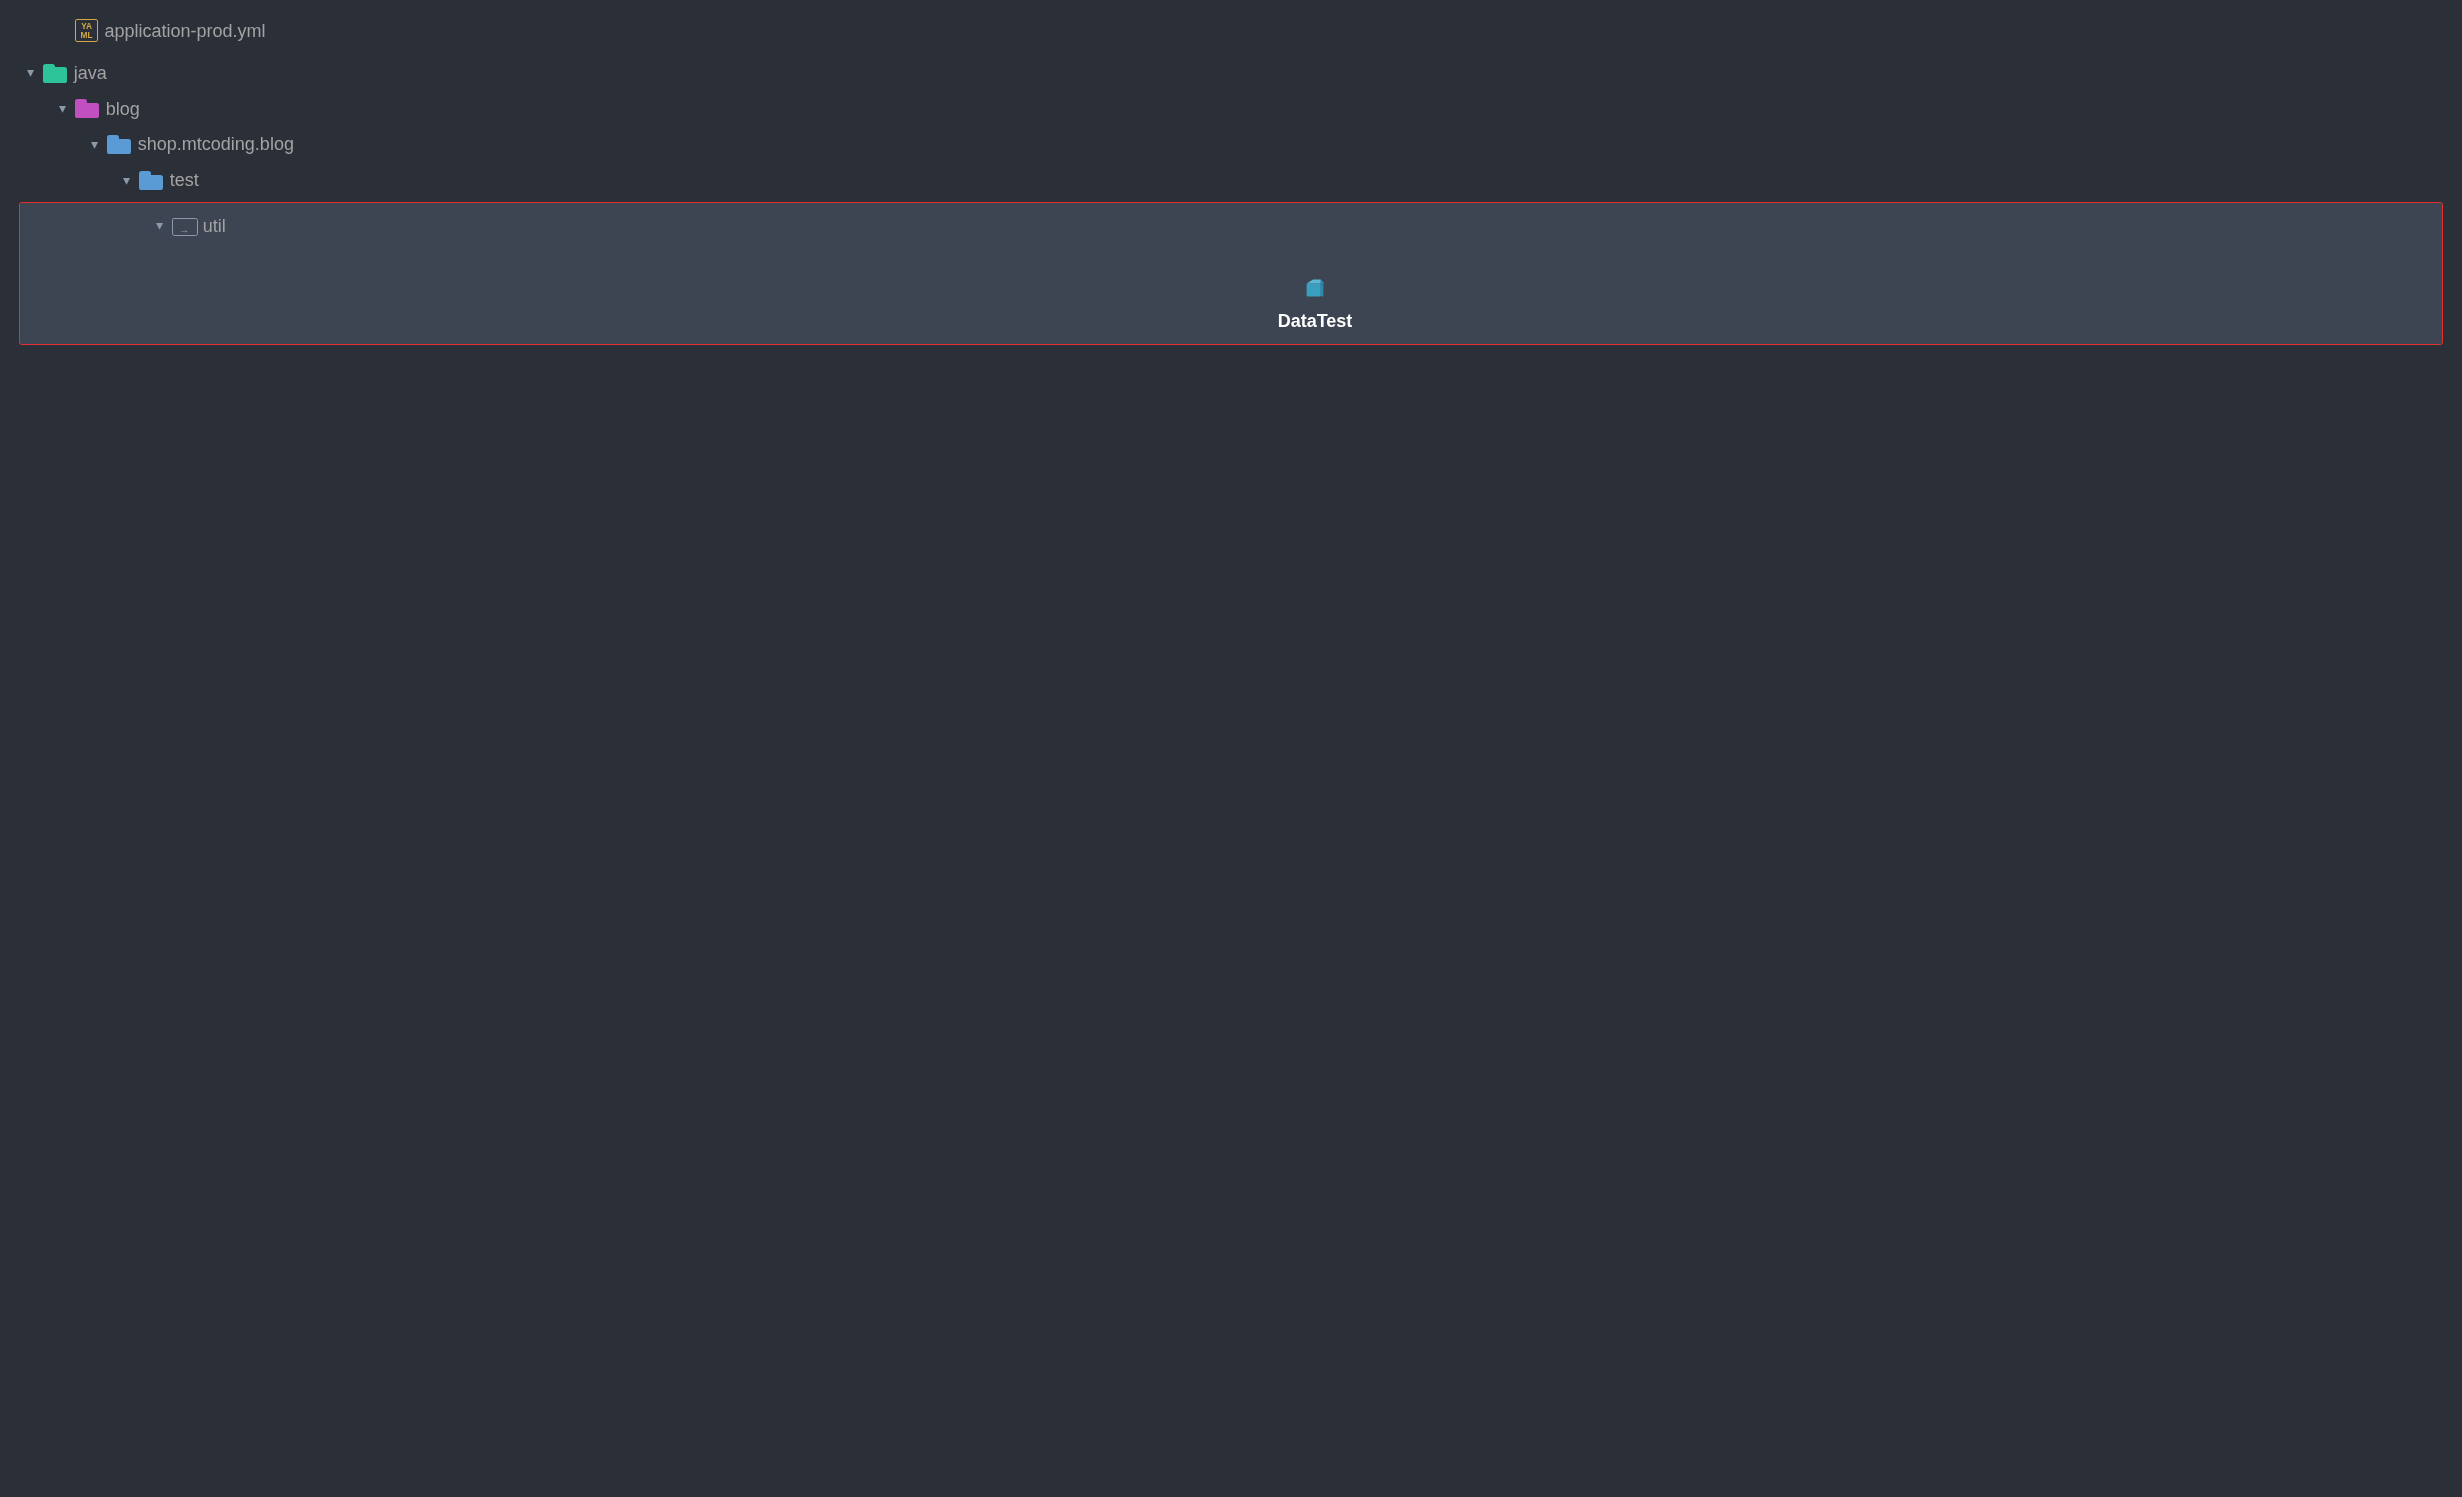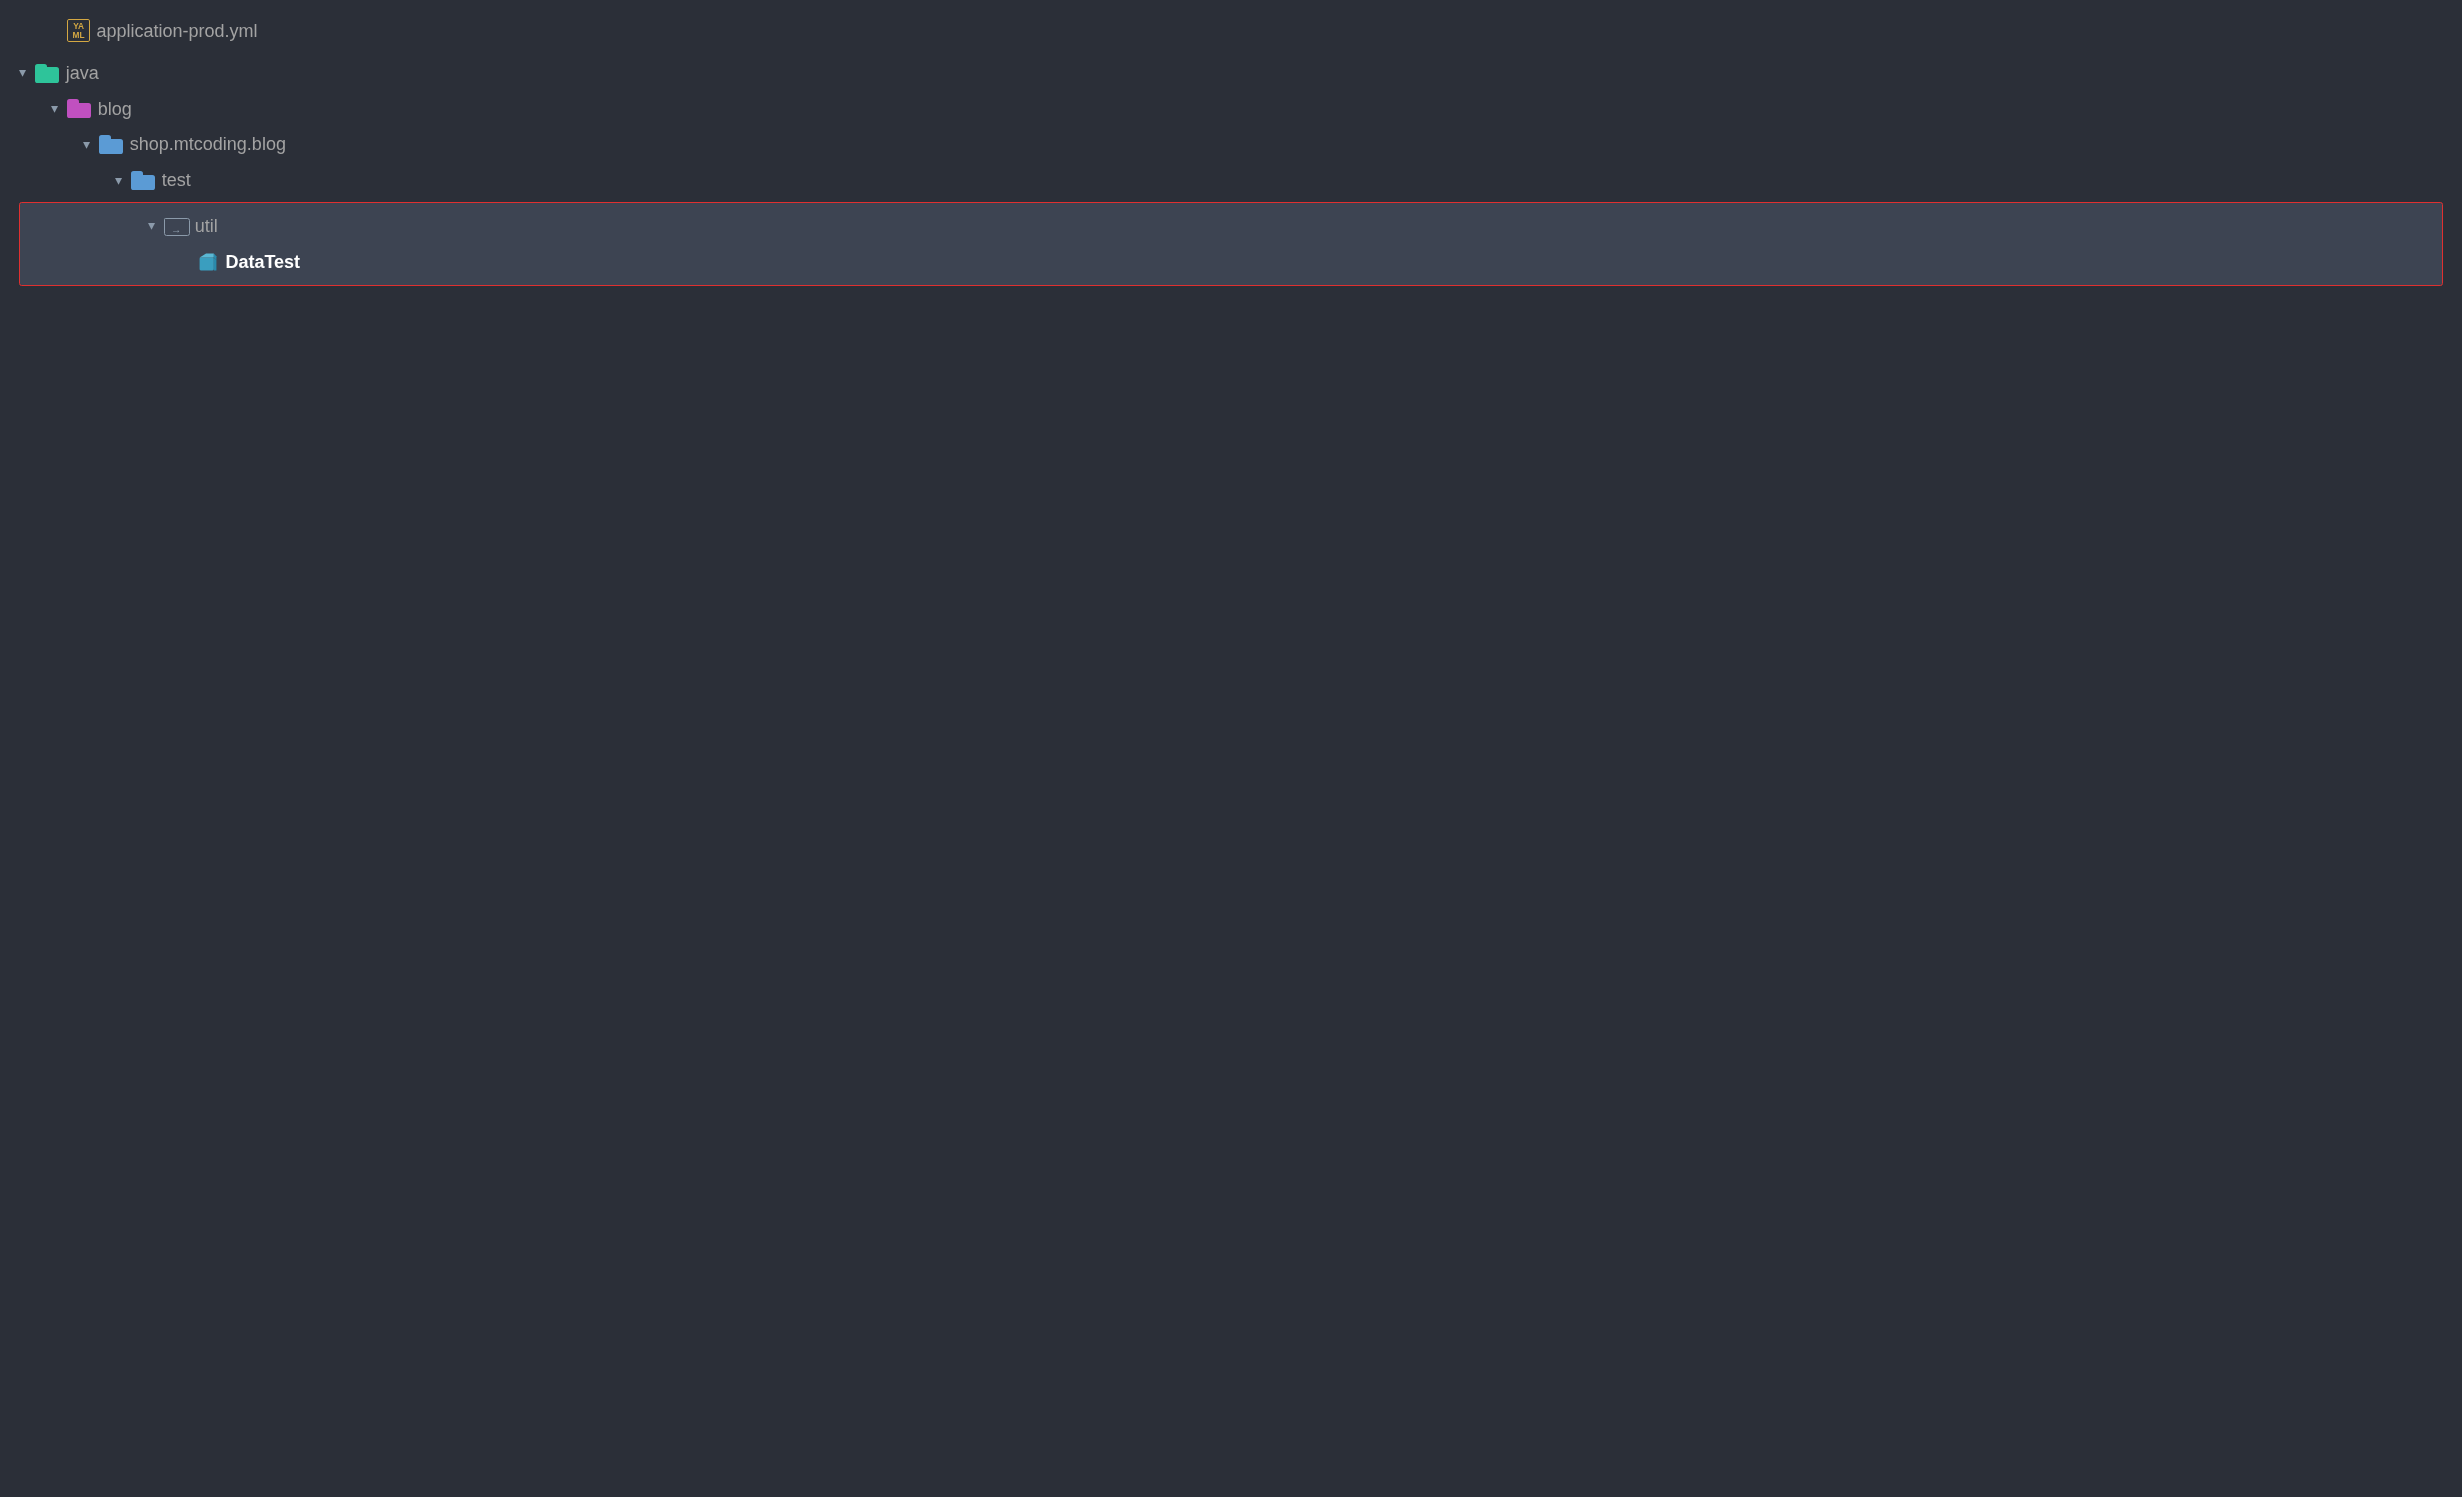--- a/index.html
+++ b/index.html
@@ -25,20 +25,21 @@
       font-size: 18px;
       line-height: 1.7;
     }
 
     .tree-item {
       display: flex;
       align-items: center;
       gap: 6.4px;
       padding: 2.6px 0;
       white-space: nowrap;
+      margin-left: 8px;
     }
 
     .tree-item .label {
       font-size: 18px;
       color: #a3a3a3;
     }
 
     .tree-item .label.bold {
       font-weight: bold;
       color: #ffffff;
@@ -50,21 +51,21 @@
       display: inline-block;
       margin-right: 2.6px;
     }
 
     
     .indent-0 { padding-left: 0px; }
     .indent-1 { padding-left: 32px; }
     .indent-2 { padding-left: 64px; }
     .indent-3 { padding-left: 96px; }
     .indent-4 { padding-left: 128px; }
-    .indent-5 { padding-left: 160px; }
+    .indent-5 { padding-left: 160px; flex-direction: column; }
 
     
     .icon-yaml {
       display: inline-flex;
       align-items: center;
       justify-content: center;
       width: 23px;
       height: 23px;
       font-size: 10.3px;
       font-weight: bold;

